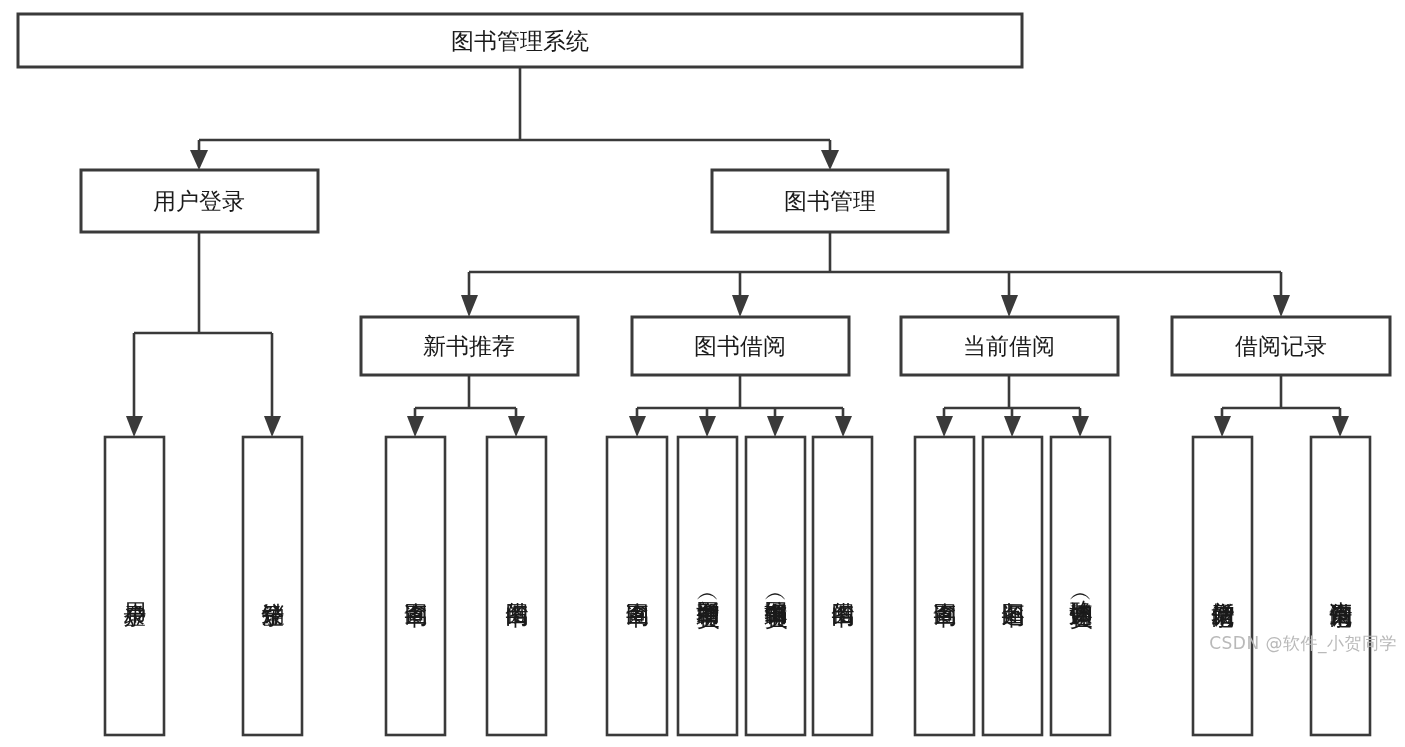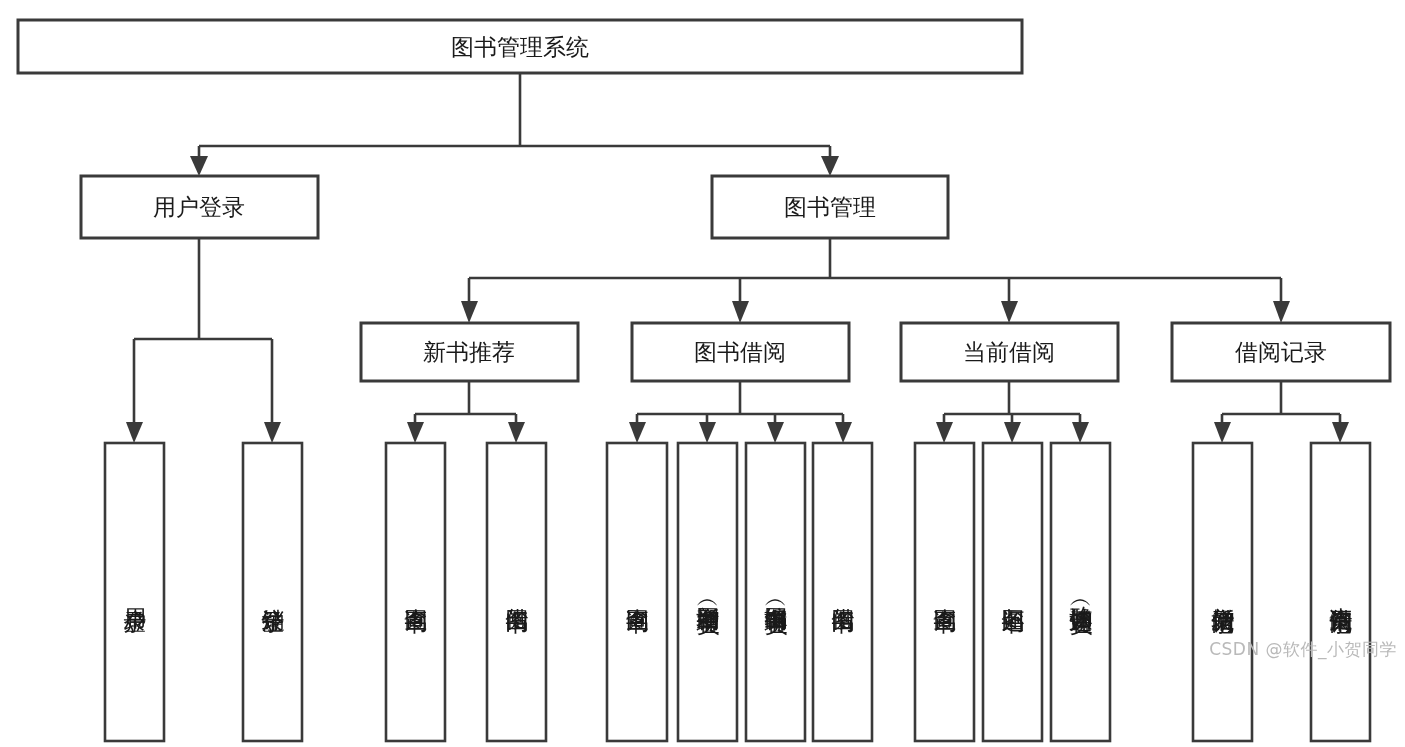--- a/index.html
+++ b/index.html
@@ -10,21 +10,21 @@
   body {
     width: 1405px;
     height: 747px;
     font-family: "DejaVu Sans", "Liberation Sans", sans-serif;
     position: relative;
     overflow: hidden;
   }
   #diagram-root {
     position: absolute;
     left: 0;
-    top: 6px;
+    top: 0;
     width: 1405px;
     height: 661px;
   }
   svg#flow {
     display: block;
     width: 1405px;
     height: 747px;
   }
   .node-rect {
     fill: #ffffff;

